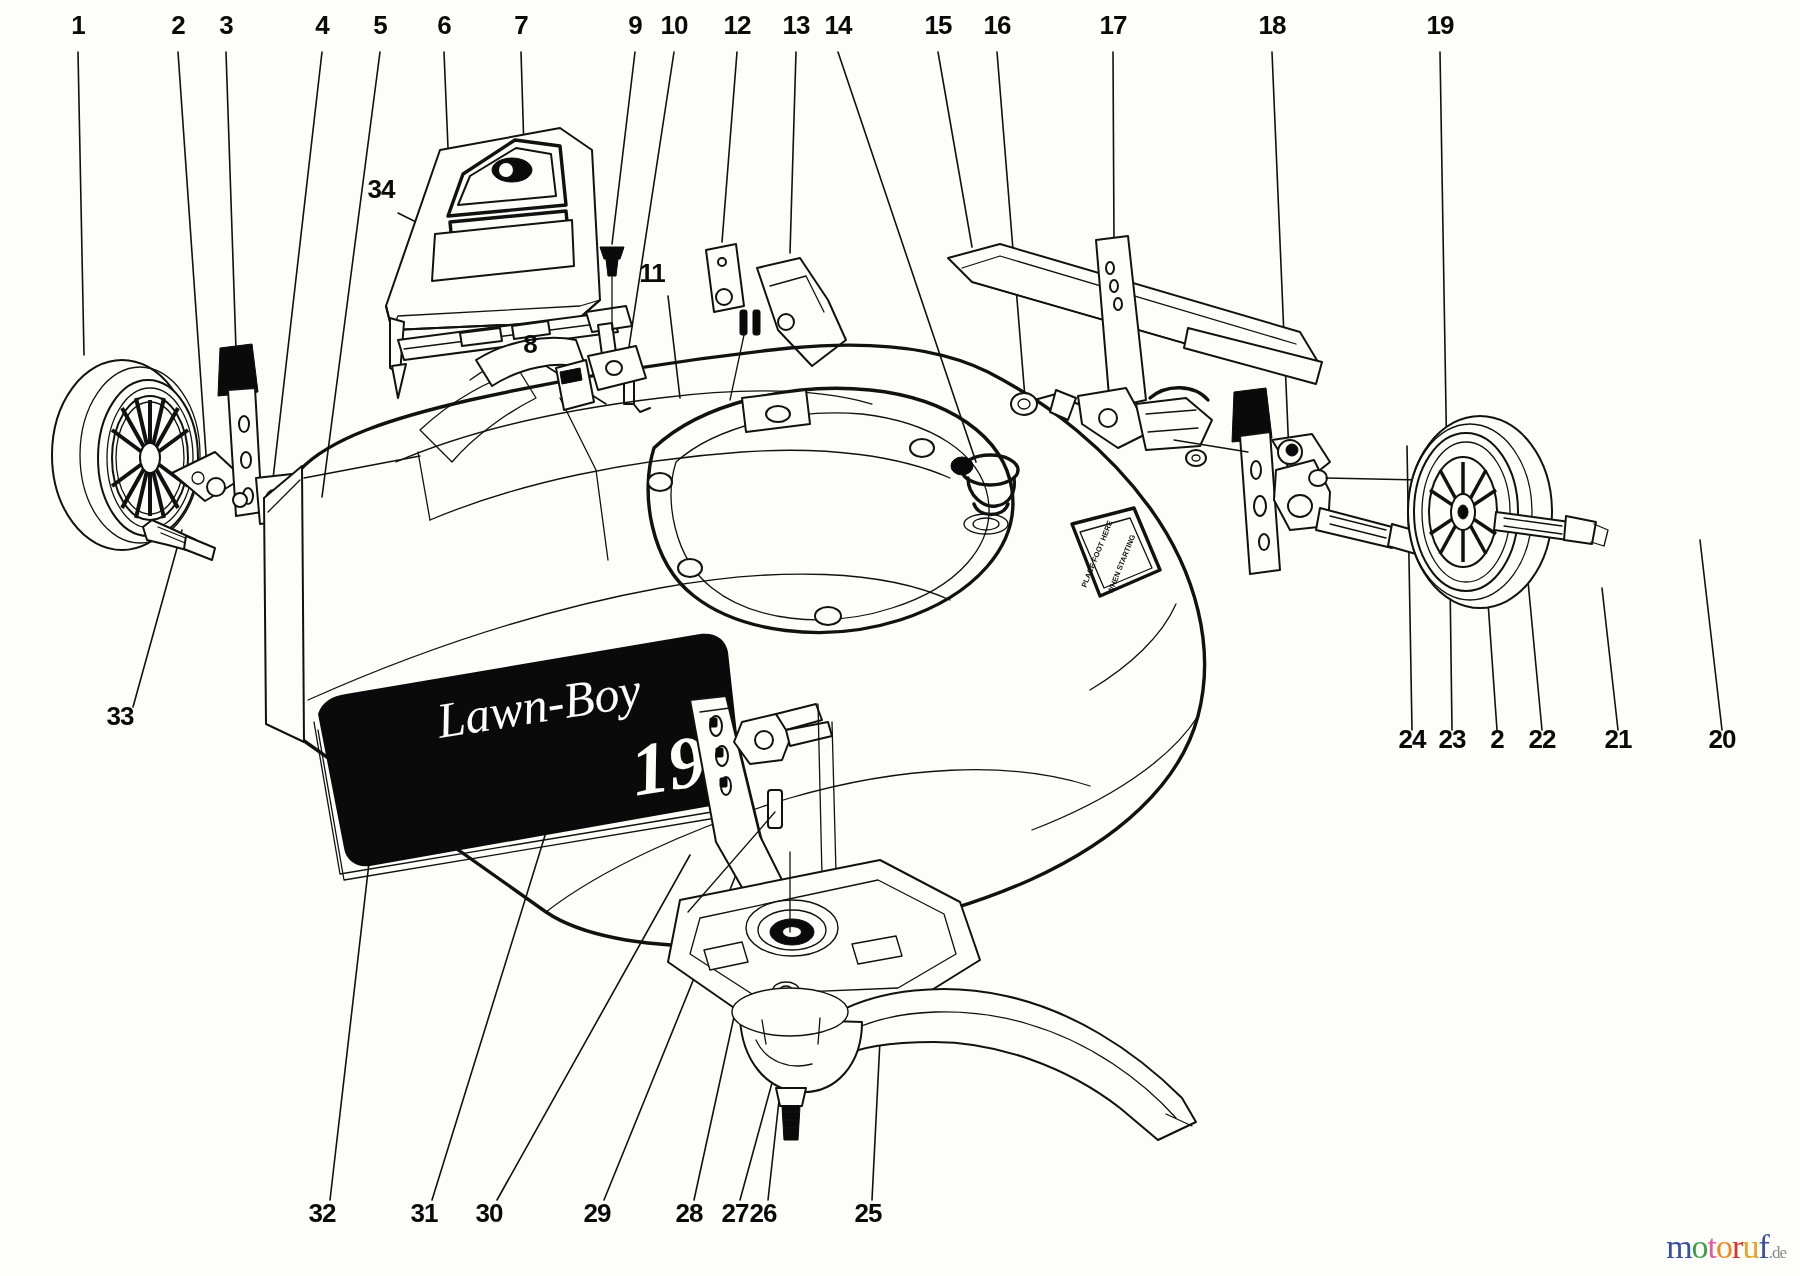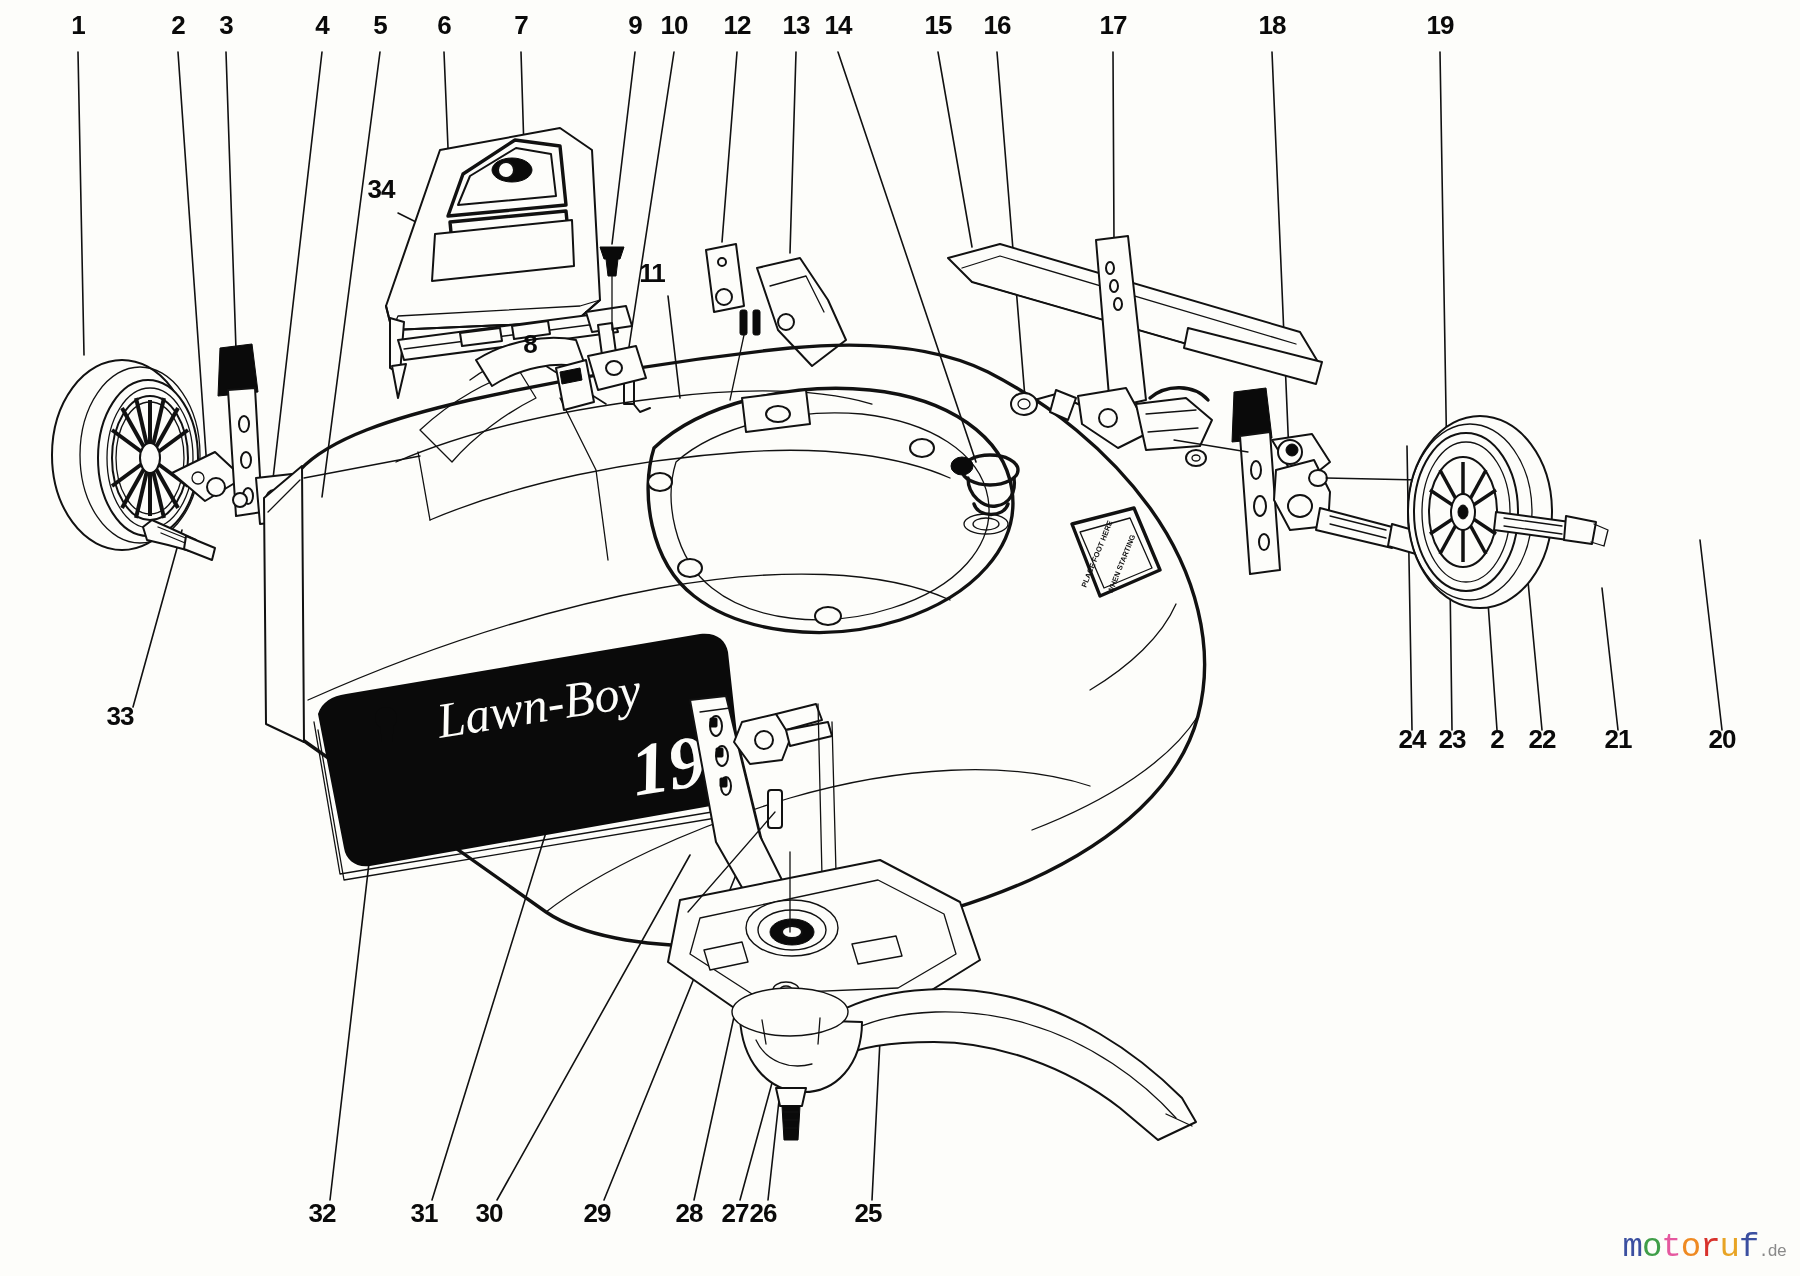--- a/index.html
+++ b/index.html
@@ -11,21 +11,21 @@
   .leader{stroke:#111;stroke-width:1.6;fill:none;stroke-linecap:round;}
   .ln{stroke:#111;fill:none;stroke-width:2;stroke-linejoin:round;stroke-linecap:round;}
   .lnT{stroke:#111;fill:none;stroke-width:1.3;stroke-linejoin:round;stroke-linecap:round;}
   .lnH{stroke:#111;fill:none;stroke-width:3.4;stroke-linejoin:round;stroke-linecap:round;}
   .fillW{fill:#fdfdfa;stroke:#111;stroke-width:2;stroke-linejoin:round;}
   .fillWT{fill:#fdfdfa;stroke:#111;stroke-width:1.4;stroke-linejoin:round;}
   .fillK{fill:#0a0a0a;stroke:#0a0a0a;stroke-width:1;}
   .decal{fill:#0a0a0a;}
   .decalTxt{fill:#fdfdfa;font-family:"Liberation Serif",serif;font-style:italic;}
   .tiny{font-family:"Liberation Sans",sans-serif;font-weight:bold;font-size:7.5px;fill:#111;}
-  #wm{position:absolute;right:14px;bottom:12px;font-family:Liberation Mono, monospace;font-size:34px;letter-spacing:-1px;line-height:1;user-select:none;}
+  #wm{position:absolute;right:14px;bottom:12px;font-family:Liberation Serif, serif;font-size:34px;letter-spacing:-1px;line-height:1;user-select:none;}
   #wm .d{font-size:17px;color:#8a8a8a;}
 </style>
 </head>
 <body>
 
 <div id="stage">
 
 <svg id="art" width="1800" height="1276" viewBox="0 0 1800 1276" xmlns="http://www.w3.org/2000/svg">
 
   <g>

